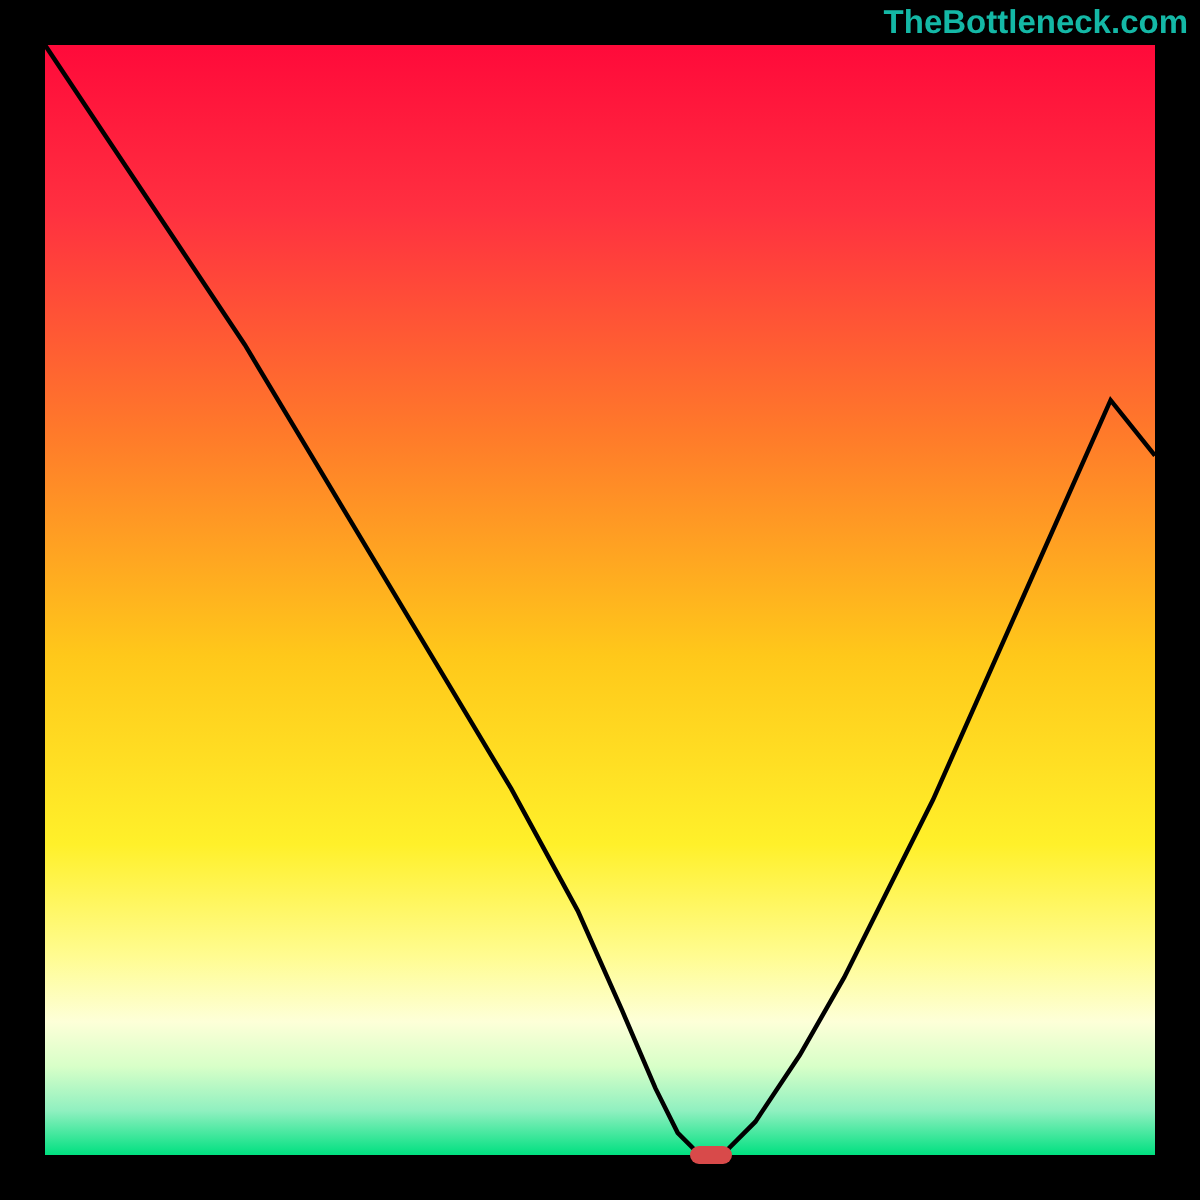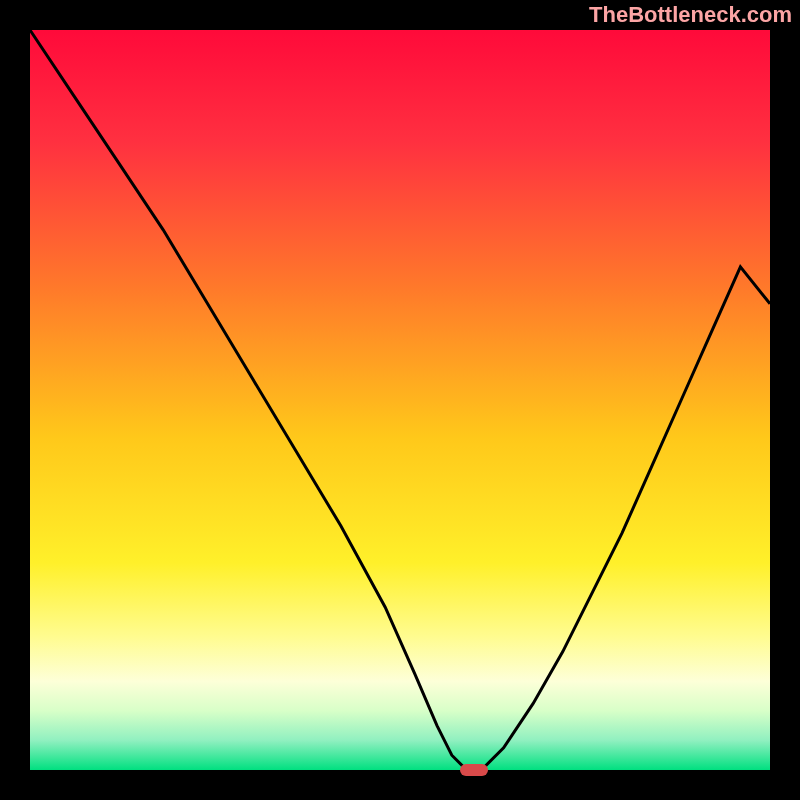--- a/index.html
+++ b/index.html
@@ -14,21 +14,21 @@
   .container {
     position: relative;
     width: 800px;
     height: 800px;
     background: #000;
   }
   .watermark {
     position: absolute;
     top: 2px;
     right: 8px;
-    color: #fca5a5;
+    color: #14b8a6;
     font-size: 22px;
     font-weight: bold;
     z-index: 10;
   }
   svg {
     display: block;
   }
 </style>
 </head>
 <body>

